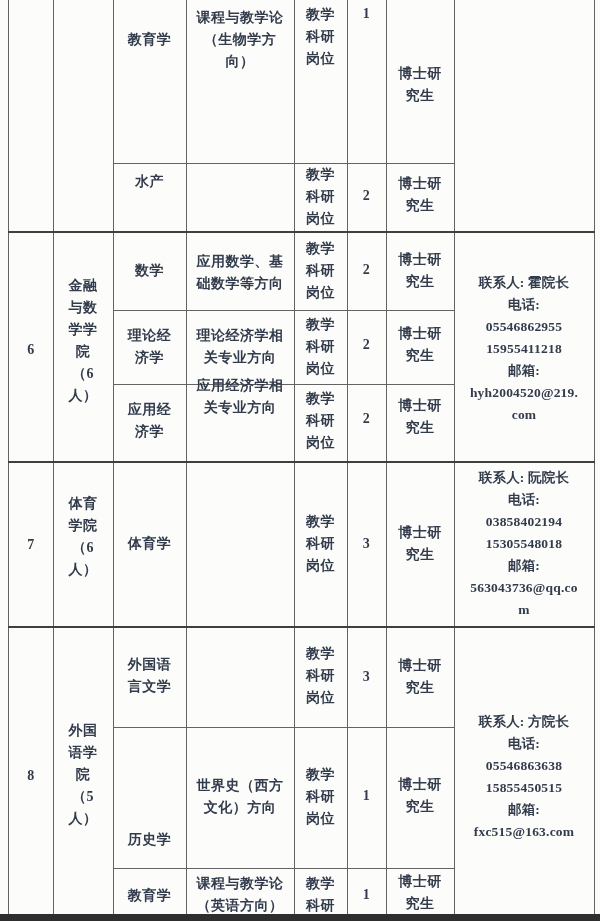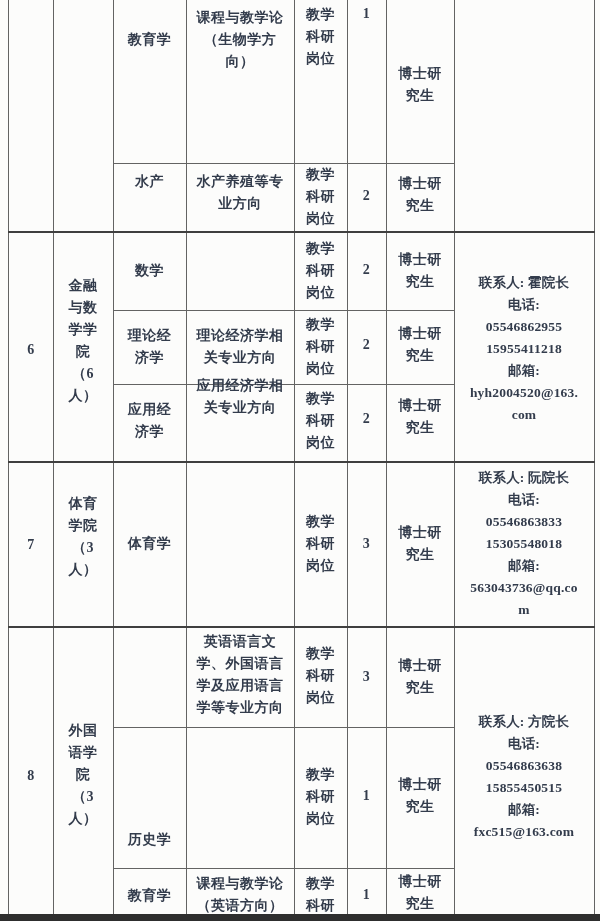--- a/index.html
+++ b/index.html
@@ -51,45 +51,45 @@
 （生物学方
 向）</div>
   <div class="cell" style="left:295px;width:51px;top:37px">教学
 科研
 岗位</div>
   <div class="cell num" style="left:348px;width:37px;top:14px">1</div>
   <div class="cell" style="left:387px;width:66px;top:85px">博士研
 究生</div>
 
   <div class="cell" style="left:114px;width:71px;top:182px">水产</div>
-  <div class="cell" style="left:187px;width:106px;top:193px">水产养殖等专
-业方向</div>
   <div class="cell" style="left:295px;width:51px;top:197px">教学
 科研
 岗位</div>
   <div class="cell num" style="left:348px;width:37px;top:196px">2</div>
   <div class="cell" style="left:387px;width:66px;top:195px">博士研
 究生</div>
 
   <div class="cell num" style="left:9px;width:44px;top:350px">6</div>
   <div class="cell" style="left:54px;width:58px;top:341px">金融
 与数
 学学
 院
 （6
 人）</div>
   <div class="cell contact" style="left:455px;width:138px;top:349px">联系人: 霍院长
 电话:
 05546862955
 15955411218
 邮箱:
-hyh2004520@163.
+hyh2004520@219.
 com</div>
 
   <div class="cell" style="left:114px;width:71px;top:271px">数学</div>
+  <div class="cell" style="left:187px;width:106px;top:273px">应用数学、基
+础数学等方向</div>
   <div class="cell" style="left:295px;width:51px;top:271px">教学
 科研
 岗位</div>
   <div class="cell num" style="left:348px;width:37px;top:270px">2</div>
   <div class="cell" style="left:387px;width:66px;top:271px">博士研
 究生</div>
 
   <div class="cell" style="left:114px;width:71px;top:347px">理论经
 济学</div>
   <div class="cell" style="left:187px;width:106px;top:347px">理论经济学相
@@ -108,63 +108,63 @@
   <div class="cell" style="left:295px;width:51px;top:421px">教学
 科研
 岗位</div>
   <div class="cell num" style="left:348px;width:37px;top:419px">2</div>
   <div class="cell" style="left:387px;width:66px;top:417px">博士研
 究生</div>
 
   <div class="cell num" style="left:9px;width:44px;top:545px">7</div>
   <div class="cell" style="left:54px;width:58px;top:537px">体育
 学院
-（3
+（6
 人）</div>
   <div class="cell contact" style="left:455px;width:138px;top:544px">联系人: 阮院长
 电话:
-05546863833
+03858402194
 15305548018
 邮箱:
 563043736@qq.co
 m</div>
 
   <div class="cell" style="left:114px;width:71px;top:544px">体育学</div>
   <div class="cell" style="left:295px;width:51px;top:544px">教学
 科研
 岗位</div>
   <div class="cell num" style="left:348px;width:37px;top:544px">3</div>
   <div class="cell" style="left:387px;width:66px;top:544px">博士研
 究生</div>
 
   <div class="cell num" style="left:9px;width:44px;top:776px">8</div>
   <div class="cell" style="left:54px;width:58px;top:775px">外国
 语学
 院
-（3
+（5
 人）</div>
   <div class="cell contact" style="left:455px;width:138px;top:777px">联系人: 方院长
 电话:
 05546863638
 15855450515
 邮箱:
 fxc515@163.com</div>
 
-  <div class="cell" style="left:187px;width:106px;top:675px">英语语言文
-学、外国语言
-学及应用语言
-学等专业方向</div>
+  <div class="cell" style="left:114px;width:71px;top:676px">外国语
+言文学</div>
   <div class="cell" style="left:295px;width:51px;top:676px">教学
 科研
 岗位</div>
   <div class="cell num" style="left:348px;width:37px;top:677px">3</div>
   <div class="cell" style="left:387px;width:66px;top:677px">博士研
 究生</div>
 
   <div class="cell" style="left:114px;width:71px;top:840px">历史学</div>
+  <div class="cell" style="left:187px;width:106px;top:797px">世界史（西方
+文化）方向</div>
   <div class="cell" style="left:295px;width:51px;top:797px">教学
 科研
 岗位</div>
   <div class="cell num" style="left:348px;width:37px;top:796px">1</div>
   <div class="cell" style="left:387px;width:66px;top:796px">博士研
 究生</div>
 
   <div class="cell" style="left:114px;width:71px;top:896px">教育学</div>
   <div class="cell" style="left:187px;width:106px;top:895px">课程与教学论
 （英语方向）</div>

